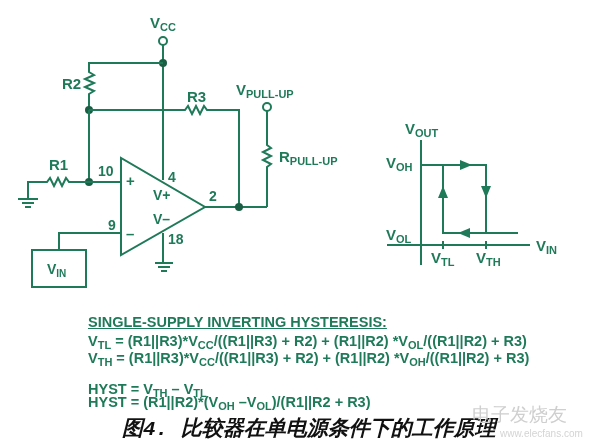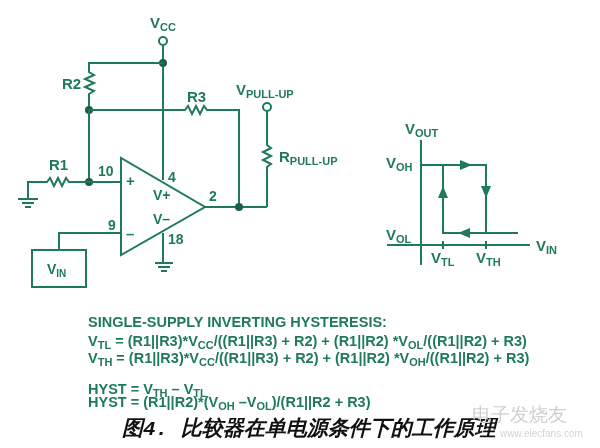--- a/index.html
+++ b/index.html
@@ -87,21 +87,21 @@
     <polyline class="wire" points="518,233 443,233 443,165"></polyline>
     <line class="wire" x1="443" y1="241" x2="443" y2="249"></line>
     <line class="wire" x1="486" y1="241" x2="486" y2="249"></line>
     <polygon fill="#1f7a5a" points="460,160 472,165 460,170"></polygon>
     <polygon fill="#1f7a5a" points="481,186 486,198 491,186"></polygon>
     <polygon fill="#1f7a5a" points="470,228 458,233 470,238"></polygon>
     <polygon fill="#1f7a5a" points="438,198 443,186 448,198"></polygon>
   </g>
 </svg>
 
-<div class="eq" style="top:313px;">SINGLE-SUPPLY INVERTING HYSTERESIS:</div>
+<div class="eq" style="top:313px;text-decoration:underline;">SINGLE-SUPPLY INVERTING HYSTERESIS:</div>
 <div class="eq" style="top:332px;text-align:right;">V<sub>TL</sub> = (R1||R3)*V<sub>CC</sub>/((R1||R3) + R2) + (R1||R2) *V<sub>OL</sub>/((R1||R2) + R3)</div>
 <div class="eq" style="top:349px;">V<sub>TH</sub> = (R1||R3)*V<sub>CC</sub>/((R1||R3) + R2) + (R1||R2) *V<sub>OH</sub>/((R1||R2) + R3)</div>
 <div class="eq" style="top:380px;">HYST = V<sub>TH</sub> – V<sub>TL</sub></div>
 <div class="eq" style="top:393px;">HYST = (R1||R2)*(V<sub>OH</sub> –V<sub>OL</sub>)/(R1||R2 + R3)</div>
 
 <div class="caption">图4. 比较器在单电源条件下的工作原理</div>
 <div class="wm">电子发烧友</div>
 <div class="wm2">www.elecfans.com</div>
 
 </body></html>

